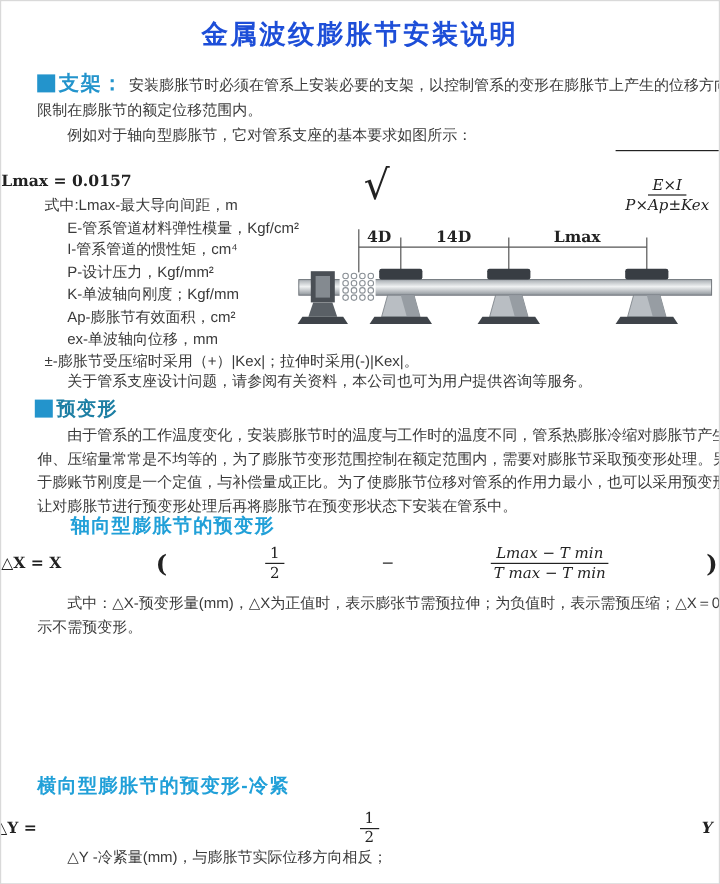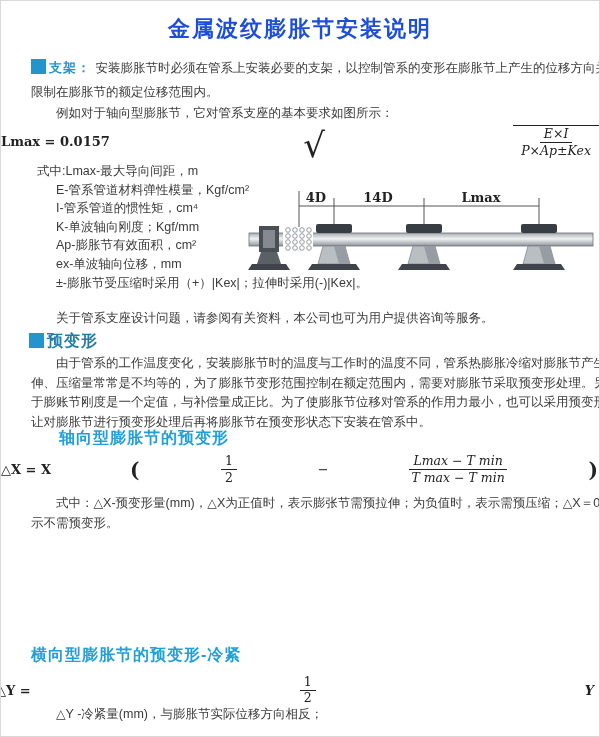--- a/index.html
+++ b/index.html
@@ -2,29 +2,29 @@
 <html><head>
 <meta charset="utf-8">
 <style>
   html,body{margin:0;padding:0;}
   body{width:600px;height:737px;background:#ffffff;font-family:"Liberation Sans","DejaVu Sans",sans-serif;color:#3a3a3a;}
   .page{position:relative;width:598px;height:735px;border:1px solid #d9d9d9;background:#fff;overflow:hidden;}
   .abs{position:absolute;white-space:nowrap;}
   #title{top:13px;left:0;width:100%;text-align:center;font-size:22px;font-weight:bold;color:#1d4ed8;letter-spacing:2px;}
   .body-txt{font-size:12.5px;color:#3a3a3a;}
   .sq{display:inline-block;width:15px;height:15px;background:#2394cc;margin-right:3px;vertical-align:-2px;}
-  .sec-head{font-size:13px;font-weight:bold;color:#2394cc;letter-spacing:1px;}
+  .sec-head{font-size:17px;font-weight:bold;color:#2394cc;letter-spacing:1px;}
   .sec-head-dark{font-size:16px;font-weight:bold;color:#1d7fa4;letter-spacing:1px;}
   .sub-head{font-size:16px;font-weight:bold;color:#21a0d8;letter-spacing:1px;}
   .formula{display:flex;align-items:center;justify-content:space-between;width:100%;font-family:"DejaVu Serif","Liberation Serif",serif;font-size:13px;color:#222;}
   .frac{display:inline-flex;flex-direction:column;align-items:center;line-height:1.15;margin:0 3px;font-size:12.5px;}
   .frac .fnum{border-bottom:1px solid #222;padding:0 4px 1px;}
   .frac .fden{padding-top:1px;}
   .rad{font-size:34px;font-weight:400;line-height:28px;margin-right:-5px;transform:translateY(3px);}
-  .rad-body{border-top:1.6px solid #222;padding:0 5px 0;text-decoration:underline;}
+  .rad-body{border-top:1.6px solid #222;padding:21px 5px 0;text-decoration:underline;}
   .ital{font-style:italic;}
   .boldf{font-weight:bold;}
   .bigp{font-size:20px;font-weight:bold;margin:0 1px;}
   .defs div{line-height:18.6px;padding-left:19px;}
   .defs div:first-child,.defs div:nth-child(8){padding-left:0;}
   .axlines div{line-height:18.7px;}
 </style>
 </head>
 <body>
 
@@ -47,20 +47,21 @@
         <span class="fnum ital">E×I</span>
         <span class="fden ital">P×Ap±Kex</span>
       </span>
     </span>
   </div>
 
   <div class="abs defs body-txt" style="top:161px;left:36px;">
     <div>式中:Lmax-最大导向间距，m</div>
     <div>E-管系管道材料弹性模量，Kgf/cm²</div>
     <div>I-管系管道的惯性矩，cm⁴</div>
+    <div>P-设计压力，Kgf/mm²</div>
     <div>K-单波轴向刚度；Kgf/mm</div>
     <div>Ap-膨胀节有效面积，cm²</div>
     <div>ex-单波轴向位移，mm</div>
     <div>±-膨胀节受压缩时采用（+）|Kex|；拉伸时采用(-)|Kex|。</div>
   </div>
   <div class="abs body-txt" style="top:309px;left:55px;">关于管系支座设计问题，请参阅有关资料，本公司也可为用户提供咨询等服务。</div>
 
   <svg class="abs" style="top:188px;left:246px;" width="348" height="100" viewBox="0 0 348 100">
 
     <g stroke="#555" stroke-width="1">

